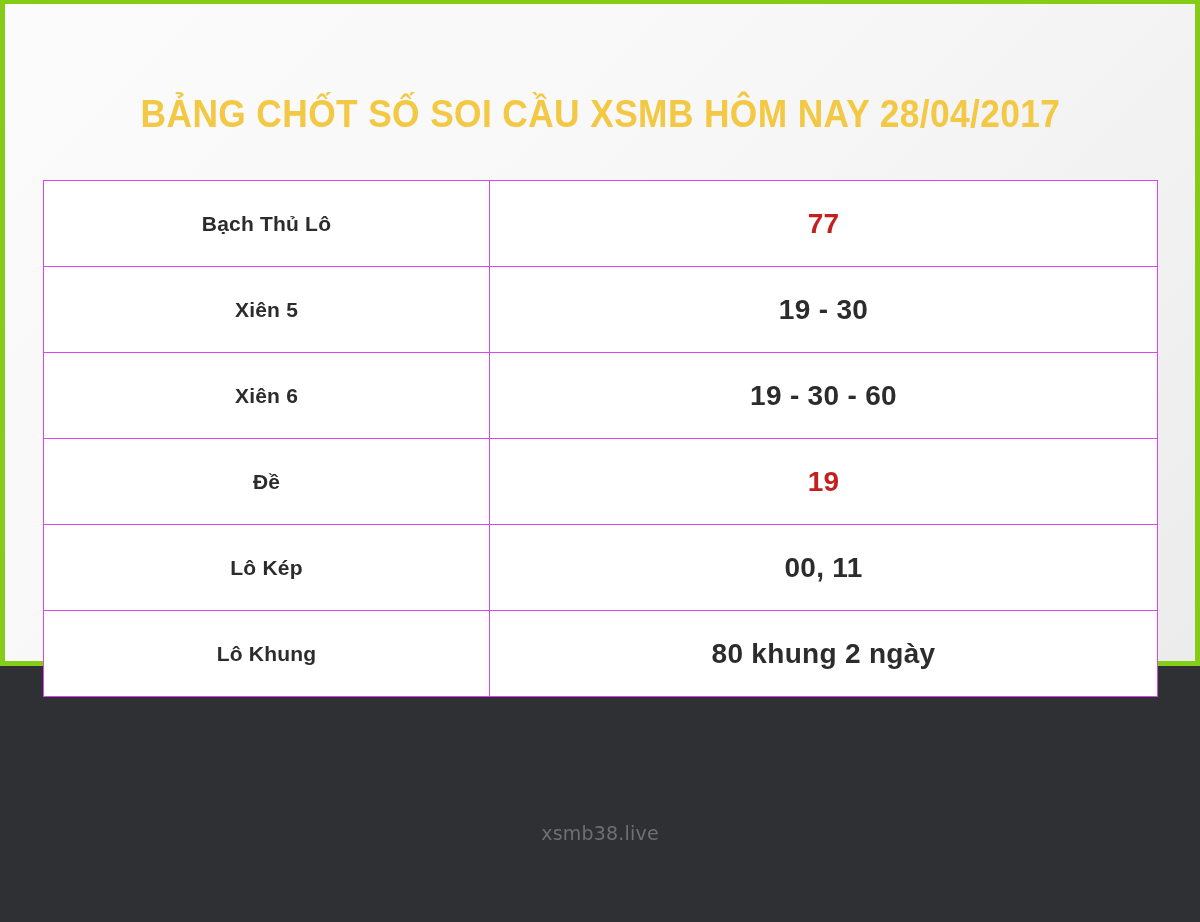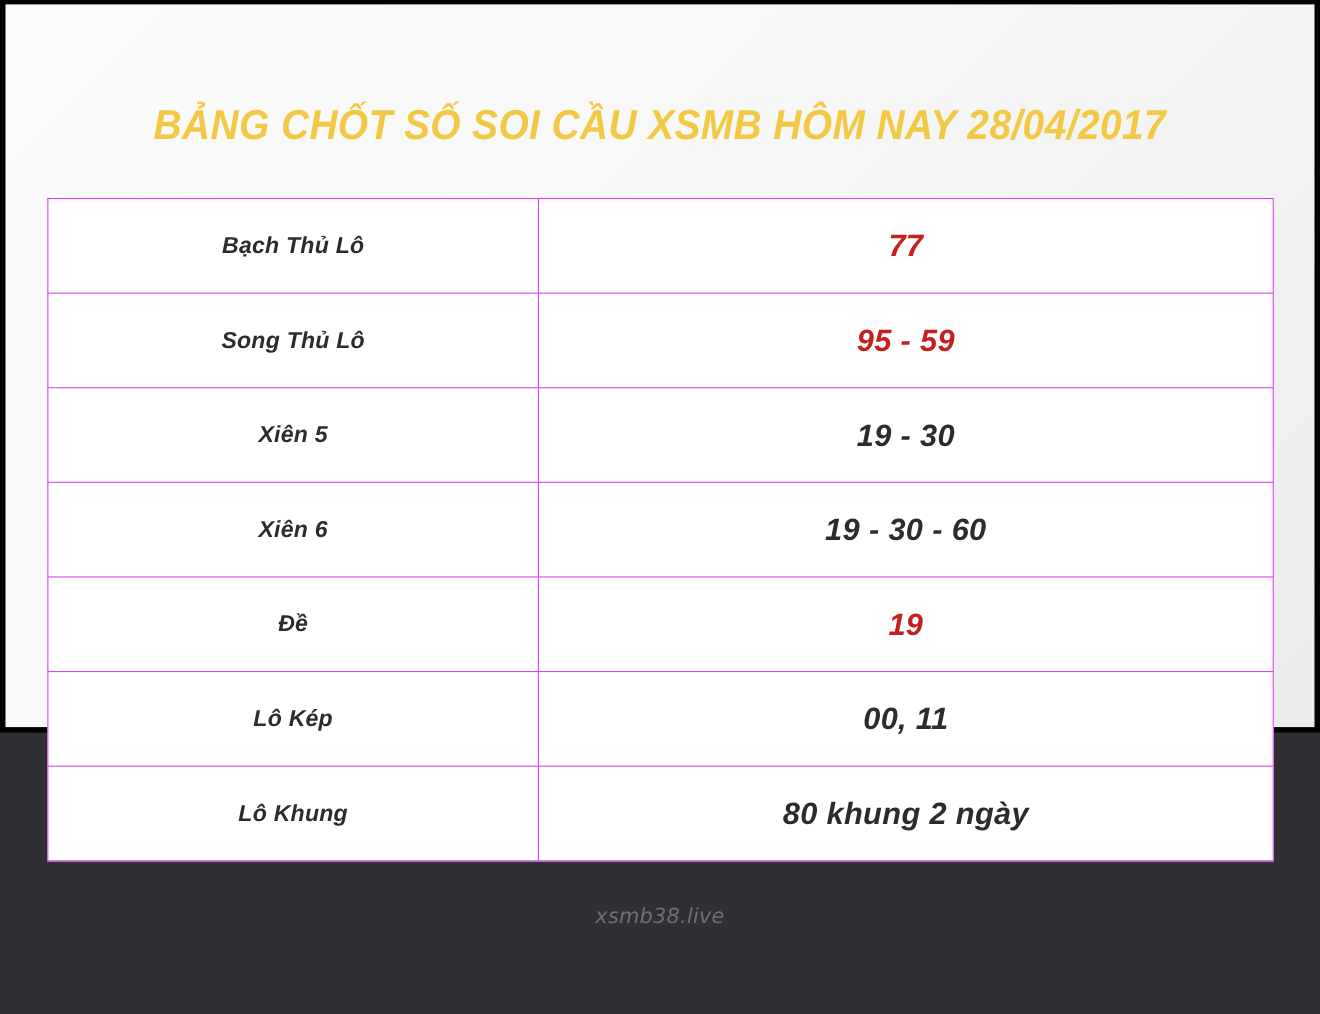--- a/index.html
+++ b/index.html
@@ -13,22 +13,21 @@
     font-family: "Liberation Sans", "DejaVu Sans", sans-serif;
     background: #2f3033;
     overflow: hidden;
   }
 
   
   #screen {
     position: relative;
     width: 1200px;
     height: 666px;
-    background: #000000;
-    font-style: italic;
+    background: #84cc16;
   }
 
   #panel {
     position: absolute;
     left: 5px;
     top: 4px;
     right: 5px;
     bottom: 5px;
     background:
       linear-gradient(135deg, #fbfbfb 0%, #f8f8f8 40%, #f1f1f1 75%, #ececec 100%);
@@ -128,24 +127,20 @@
       <colgroup>
         <col class="c-label">
         <col class="c-value">
       </colgroup>
       <tbody id="table-body">
           <tr>
             <td><span class="cell-label">Bạch Thủ Lô</span></td>
             <td><span class="cell-value accent">77</span></td>
           </tr>
           <tr>
-            <td><span class="cell-label">Song Thủ Lô</span></td>
-            <td><span class="cell-value accent">95 - 59</span></td>
-          </tr>
-          <tr>
             <td><span class="cell-label">Xiên 5</span></td>
             <td><span class="cell-value">19 - 30</span></td>
           </tr>
           <tr>
             <td><span class="cell-label">Xiên 6</span></td>
             <td><span class="cell-value">19 - 30 - 60</span></td>
           </tr>
           <tr>
             <td><span class="cell-label">Đề</span></td>
             <td><span class="cell-value accent">19</span></td>

